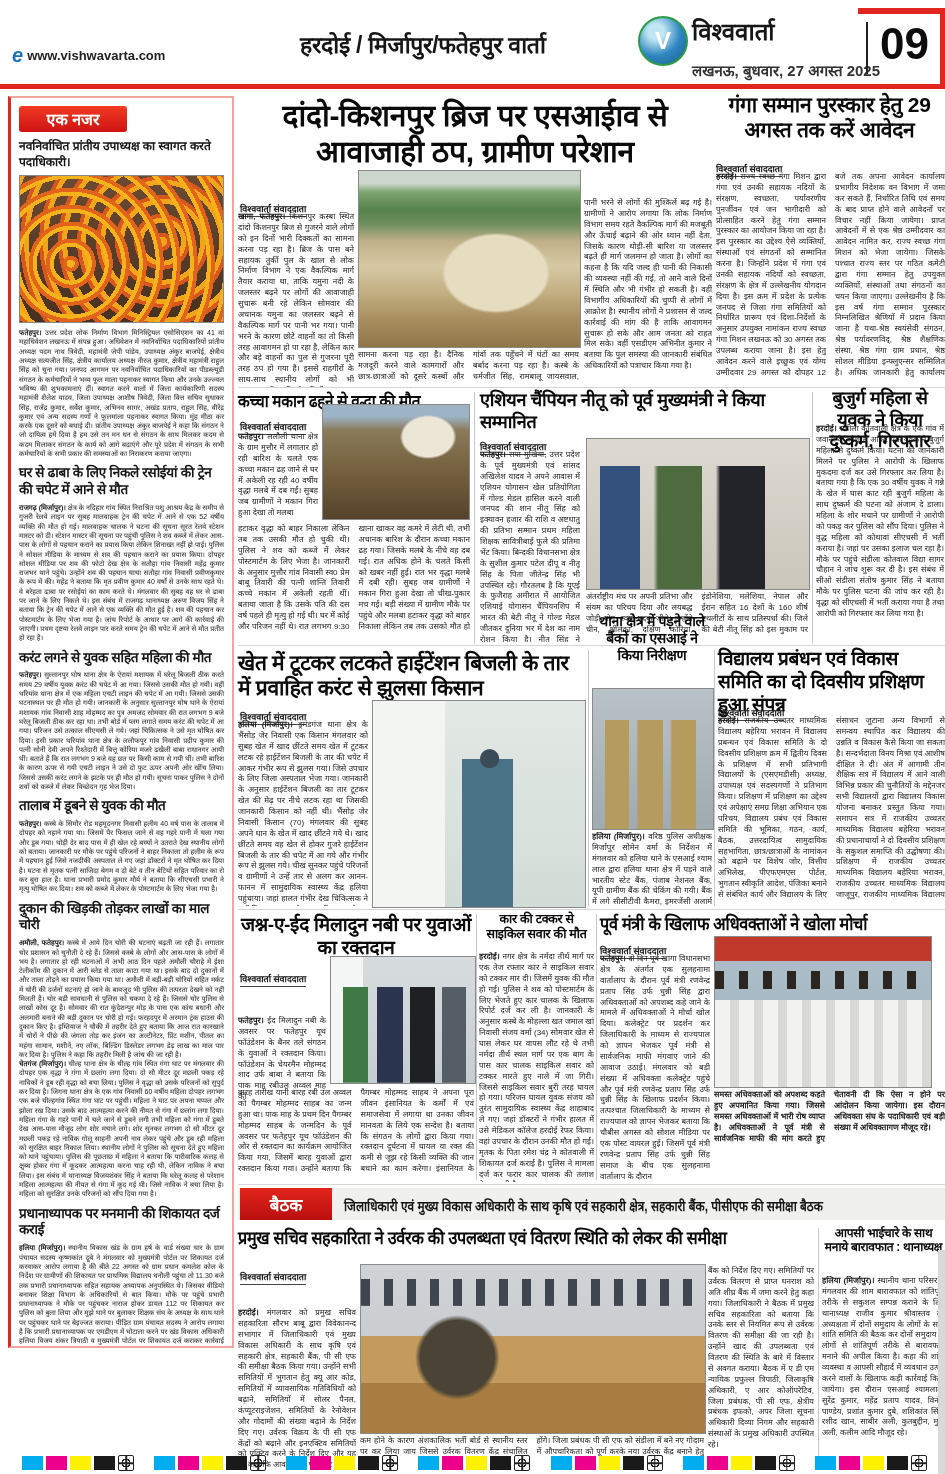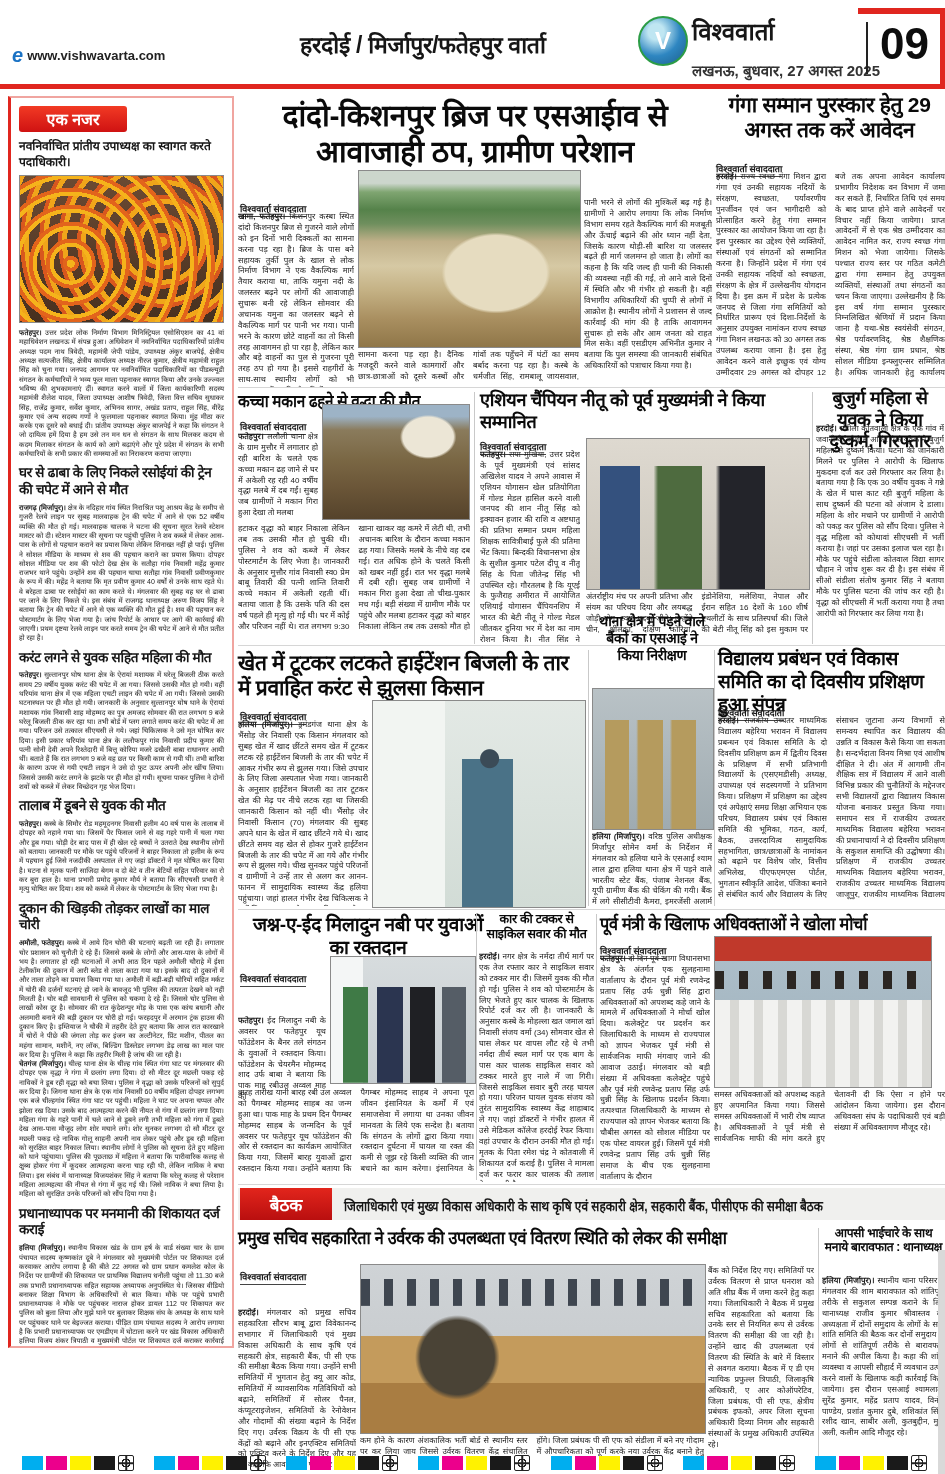--- a/index.html
+++ b/index.html
@@ -227,21 +227,21 @@
 
   <div class="abs headline" style="left:718px;top:648px;width:227px;font-size:19px;">विद्यालय प्रबंधन एवं विकास समिति का दो दिवसीय प्रशिक्षण हुआ संपन्न</div>
   <div class="abs" style="left:718px;top:702px;"><span class="byline">विश्ववार्ता संवाददाता</span></div>
   <div class="abs body-text cols2" style="left:718px;top:716px;width:227px;height:190px;">
     <b class="dl">हरदोई।</b>
     <span>राजकीय उच्चतर माध्यमिक विद्यालय बहेरिया भरावन में विद्यालय प्रबन्धन एवं विकास समिति के दो दिवसीय प्रशिक्षण क्रम में द्वितीय दिवस के प्रशिक्षण में सभी प्रतिभागी विद्यालयों के (एसएमडीसी) अध्यक्ष, उपाध्यक्ष एवं सदस्यगणों ने प्रतिभाग किया। प्रशिक्षण में प्रशिक्षण का उद्देश्य एवं अपेक्षाएं समग्र शिक्षा अभियान एक परिचय, विद्यालय प्रबंध एवं विकास समिति की भूमिका, गठन, कार्य, बैठक, उत्तरदायित्व सामुदायिक सहभागिता, छात्र/छात्राओं के नामांकन को बढ़ाने पर विशेष जोर, वित्तीय अभिलेख, पीएफएमएस पोर्टल, भुगतान स्वीकृति आदेश, पंजिका बनाने से संबंधित कार्य और विद्यालय के लिए संसाधन जुटाना अन्य विभागों से समन्वय स्थापित कर विद्यालय की उन्नति व विकास कैसे किया जा सकता है। सन्दर्भदाता विनय मिश्रा एवं आशीष दीक्षित ने दी। अंत में आगामी तीन शैक्षिक सत्र में विद्यालय में आने वाली विभिन्न प्रकार की चुनौतियों के मद्देनजर सभी विद्यालयों द्वारा विद्यालय विकास योजना बनाकर प्रस्तुत किया गया। समापन सत्र में राजकीय उच्चतर माध्यमिक विद्यालय बहेरिया भरावन की प्रधानाचार्या ने दो दिवसीय प्रशिक्षण के सकुशल समाप्ति की उद्घोषणा की। प्रशिक्षण में राजकीय उच्चतर माध्यमिक विद्यालय बहेरिया भरावन, राजकीय उच्चतर माध्यमिक विद्यालय जाजूपुर, राजकीय माध्यमिक विद्यालय दुर्गेनि, राजकीय उच्चतर माध्यमिक विद्यालय बहुती सहित पंडित दीनदयाल उपाध्याय राजकीय मॉडल इंटर कॉलेज जरौआ द्वारा प्रतिभाग किया गया।</span>
   </div>
 
   <div class="abs hr" style="left:238px;top:909px;width:707px;"></div>
 
-  <div class="abs headline center" style="left:238px;top:914px;width:236px;font-size:19px;margin-left:12px;">जश्न-ए-ईद मिलादुन नबी पर युवाओं का रक्तदान</div>
+  <div class="abs headline center" style="left:238px;top:914px;width:236px;font-size:19px;">जश्न-ए-ईद मिलादुन नबी पर युवाओं का रक्तदान</div>
   <div class="abs" style="left:240px;top:968px;"><span class="byline">विश्ववार्ता संवाददाता</span></div>
   <div class="abs photo ph-blood" style="left:330px;top:956px;width:144px;height:126px;"></div>
   <div class="abs body-text" style="left:238px;top:1016px;width:88px;height:100px;">
     <b class="dl">फतेहपुर।</b>
     <span>ईद मिलादुन नबी के अवसर पर फतेहपुर यूथ फॉउंडेशन के बैनर तले संगठन के युवाओं ने रक्तदान किया। फॉउंडेशन के चेयरमैन मोहम्मद शाद उर्फ बाबा ने बताया कि पाक माह रबीउल अव्वल माह की</span>
   </div>
   <div class="abs body-text cols2" style="left:238px;top:1088px;width:236px;height:94px;">बारह तारीख यानी बारह रबी उल अव्वल को पैगम्बर मोहम्मद साहब का जन्म हुआ था। पाक माह के प्रथम दिन पैगम्बर मोहम्मद साहब के जन्मदिन के पूर्व अवसर पर फतेहपुर यूथ फॉउंडेशन की ओर से रक्तदान का कार्यक्रम आयोजित किया गया, जिसमें बारह युवाओं द्वारा रक्तदान किया गया। उन्होंने बताया कि पैगम्बर मोहम्मद साहब ने अपना पूरा जीवन इंसानियत के कर्मों में एवं समाजसेवा में लगाया था उनका जीवन मानवता के लिये एक सन्देश है। बताया कि संगठन के लोगों द्वारा किया गया। रक्तदान दुर्घटना में घायल या रक्त की कमी से जूझ रहे किसी व्यक्ति की जान बचाने का काम करेगा। इंसानियत के लिए इससे बढ़कर और क्या हो सकता है। इस मौके पर बड़ी संख्या में युवा मौजूद रहे।</div>
 
   <div class="abs vr" style="left:476px;top:914px;height:266px;"></div>
 
@@ -253,21 +253,21 @@
 
   <div class="abs vr" style="left:596px;top:914px;height:266px;"></div>
 
   <div class="abs headline condense" style="left:600px;top:914px;font-size:18px;width:345px;">पूर्व मंत्री के खिलाफ अधिवक्ताओं ने खोला मोर्चा</div>
   <div class="abs" style="left:600px;top:940px;"><span class="byline">विश्ववार्ता संवाददाता</span></div>
   <div class="abs body-text" style="left:600px;top:954px;width:110px;height:228px;">
     <b class="dl">फतेहपुर।</b>
     <span>दो दिन पूर्व खागा विधानसभा क्षेत्र के अंतर्गत एक सुलहनामा वार्तालाप के दौरान पूर्व मंत्री रणवेन्द्र प्रताप सिंह उर्फ धुन्नी सिंह द्वारा अधिवक्ताओं को अपशब्द कहे जाने के मामले में अधिवक्ताओं ने मोर्चा खोल दिया। कलेक्ट्रेट पर प्रदर्शन कर जिलाधिकारी के माध्यम से राज्यपाल को ज्ञापन भेजकर पूर्व मंत्री से सार्वजनिक माफी मंगवाए जाने की आवाज उठाई। मंगलवार को बड़ी संख्या में अधिवक्ता कलेक्ट्रेट पहुंचे और पूर्व मंत्री रणवेन्द्र प्रताप सिंह उर्फ धुन्नी सिंह के खिलाफ प्रदर्शन किया। तत्पश्चात जिलाधिकारी के माध्यम से राज्यपाल को ज्ञापन भेजकर बताया कि चौबीस अगस्त को सोशल मीडिया पर एक पोस्ट वायरल हुई। जिसमें पूर्व मंत्री रणवेन्द्र प्रताप सिंह उर्फ धुन्नी सिंह समाज के बीच एक सुलहनामा वार्तालाप के दौरान</span>
   </div>
   <div class="abs photo ph-advocates" style="left:714px;top:936px;width:216px;height:150px;"></div>
-  <div class="abs body-text cols2" style="left:714px;top:1090px;width:231px;height:92px;">समस्त अधिवक्ताओं को अपशब्द कहते हुए अपमानित किया गया। जिससे समस्त अधिवक्ताओं में भारी रोष व्याप्त है। अधिवक्ताओं ने पूर्व मंत्री से सार्वजनिक माफी की मांग करते हुए चेतावनी दी कि ऐसा न होने पर आंदोलन किया जायेगा। इस दौरान अधिवक्ता संघ के पदाधिकारी एवं बड़ी संख्या में अधिवक्तागण मौजूद रहे।</div>
+  <div class="abs body-text cols2" style="left:714px;top:1090px;width:231px;height:92px;font-weight:bold;">समस्त अधिवक्ताओं को अपशब्द कहते हुए अपमानित किया गया। जिससे समस्त अधिवक्ताओं में भारी रोष व्याप्त है। अधिवक्ताओं ने पूर्व मंत्री से सार्वजनिक माफी की मांग करते हुए चेतावनी दी कि ऐसा न होने पर आंदोलन किया जायेगा। इस दौरान अधिवक्ता संघ के पदाधिकारी एवं बड़ी संख्या में अधिवक्तागण मौजूद रहे।</div>
 
   <div class="abs hr" style="left:238px;top:1184px;width:707px;"></div>
 
   <div class="abs kicker-strip" style="left:238px;top:1188px;width:707px;height:32px;"></div>
   <div class="abs baithak-badge" style="left:240px;top:1188px;width:92px;height:32px;">बैठक</div>
   <div class="abs kicker-text" style="left:344px;top:1196px;width:600px;">जिलाधिकारी एवं मुख्य विकास अधिकारी के साथ कृषि एवं सहकारी क्षेत्र, सहकारी बैंक, पीसीएफ की समीक्षा बैठक</div>
 
   <div class="abs headline condense" style="left:238px;top:1228px;font-size:18px;width:582px;">प्रमुख सचिव सहकारिता ने उर्वरक की उपलब्धता एवं वितरण स्थिति को लेकर की समीक्षा</div>
   <div class="abs" style="left:240px;top:1266px;"><span class="byline">विश्ववार्ता संवाददाता</span></div>
   <div class="abs body-text" style="left:238px;top:1280px;width:118px;height:176px;margin-top:28px;">

